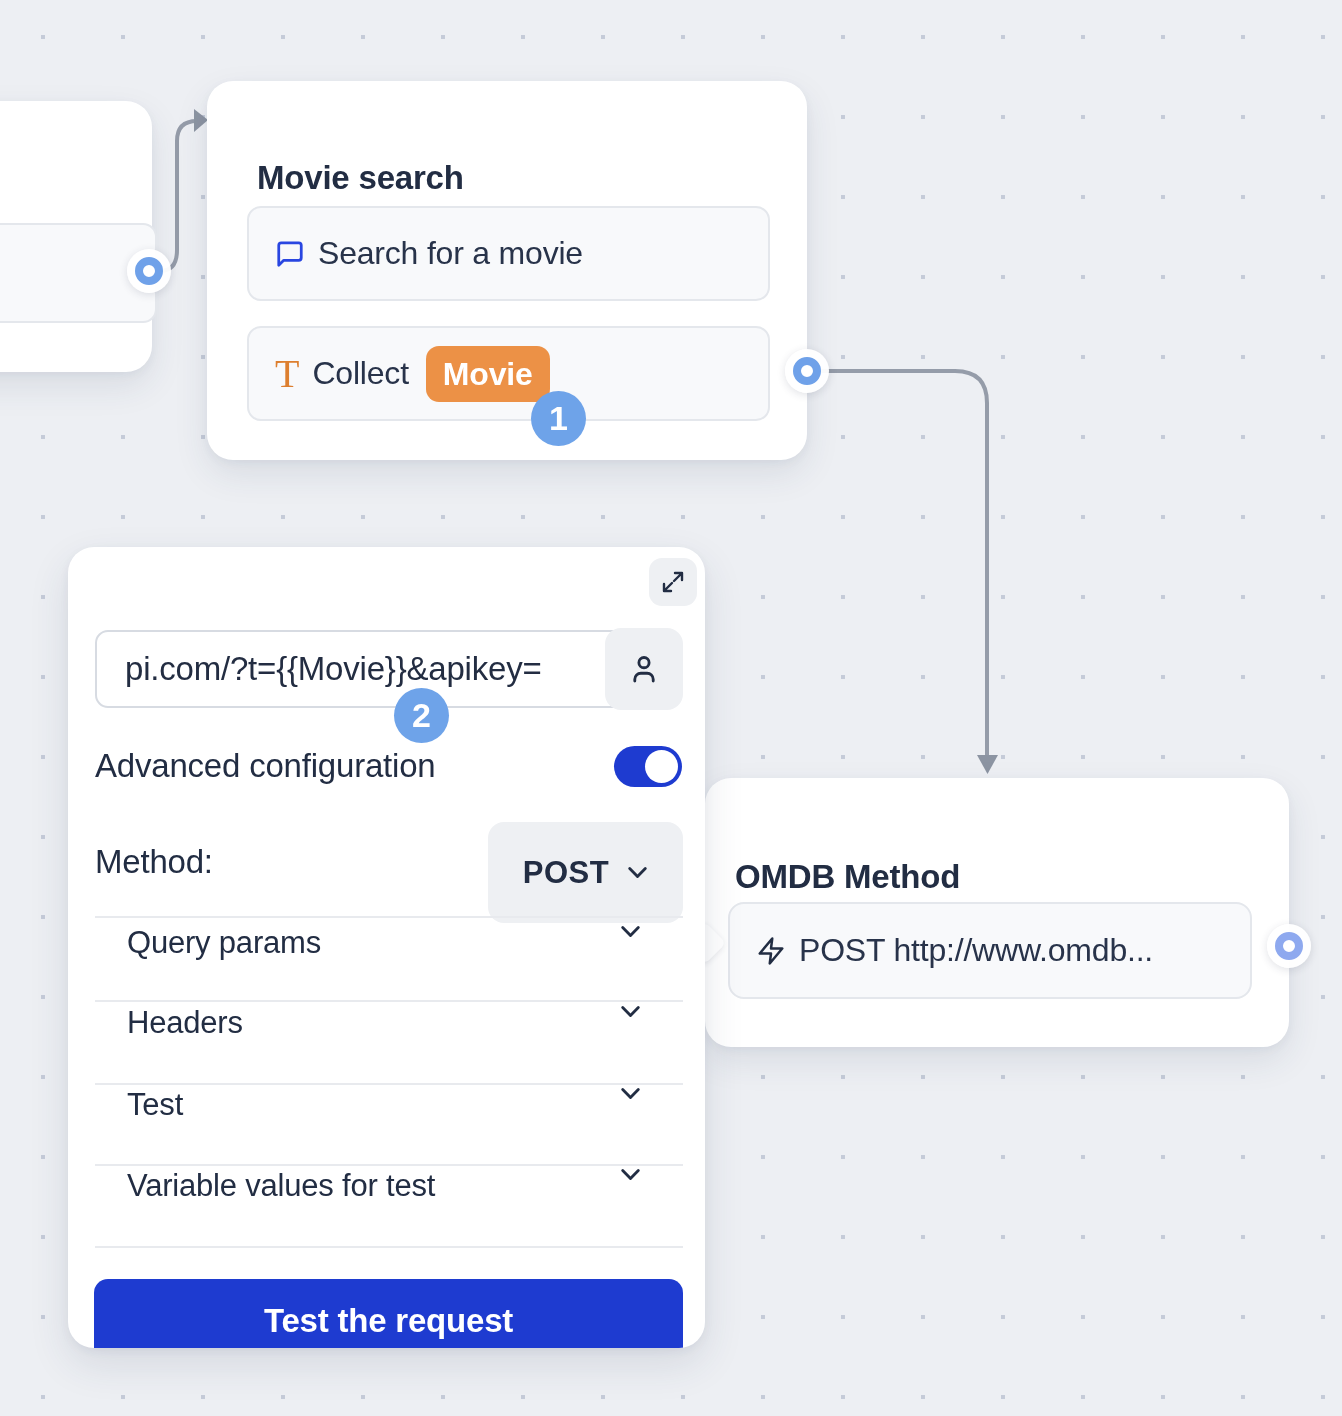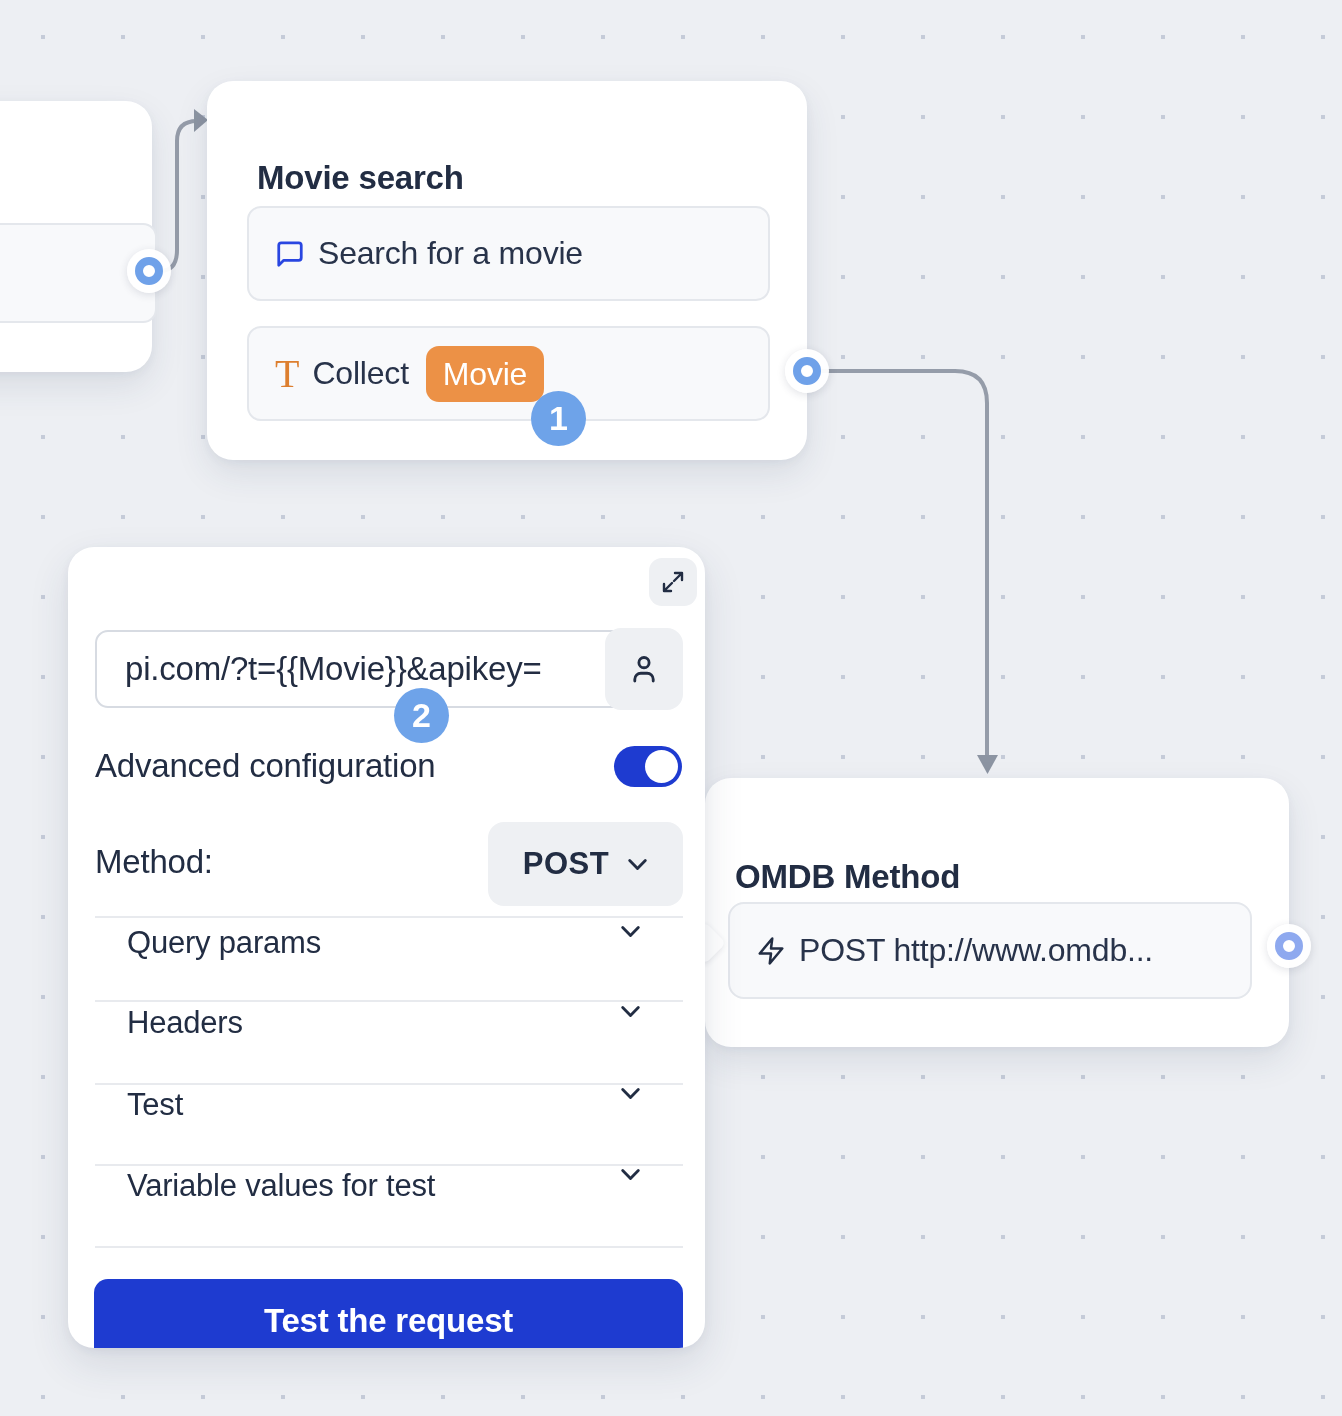--- a/index.html
+++ b/index.html
@@ -29,21 +29,21 @@
     position:absolute;display:flex;align-items:center;
     background:#f8f9fb;border:2px solid #e4e7ec;border-radius:14px;
     box-sizing:border-box;padding:0 26px;gap:13px;
   }
   .node-row .row-label{
     font-size:32px;color:#28334a;letter-spacing:-0.2px;white-space:nowrap;
   }
   .var-chip{
     display:inline-block;background:#ec9146;color:#ffffff;
     font-size:32px;line-height:1;padding:12px 17px;border-radius:13px;
-    margin-left:4px;letter-spacing:-0.2px;
+    margin-left:4px;letter-spacing:-0.2px;font-weight:bold;
   }
   .t-glyph{
     font-family:"Liberation Serif","DejaVu Serif",serif;
     font-size:40px;line-height:1;color:#dd7f2f;font-weight:500;
   }
   .port{
     position:absolute;width:44px;height:44px;border-radius:50%;
     background:rgba(255,255,255,0.95);z-index:60;
     box-shadow:0 2px 8px rgba(40,50,80,0.14);
     display:flex;align-items:center;justify-content:center;
@@ -89,21 +89,21 @@
   }
   .toggle{
     position:absolute;left:546px;top:199px;width:68px;height:41px;
     background:#1e3bd0;border-radius:21px;cursor:pointer;
   }
   .toggle .knob{
     position:absolute;right:4px;top:4px;width:33px;height:33px;
     background:#ffffff;border-radius:50%;
   }
   .method-select{
-    position:absolute;left:420px;top:275px;width:195px;height:84px;
+    position:absolute;left:420px;top:275px;width:195px;height:101px;
     background:#eef0f3;border:none;border-radius:16px;cursor:pointer;
     display:flex;align-items:center;justify-content:center;gap:18px;
   }
   .method-select .method-value{
     font-size:31px;font-weight:700;color:#222d43;letter-spacing:0.5px;
   }
   .divider{
     position:absolute;left:27px;width:588px;height:0;
     border-top:2px solid #e8eaee;
   }

